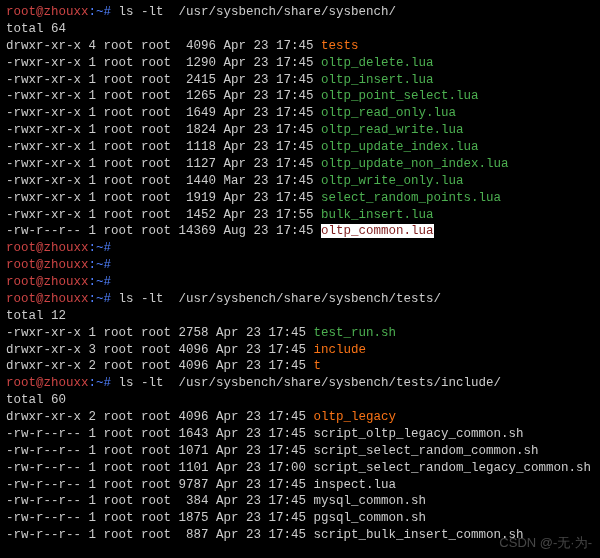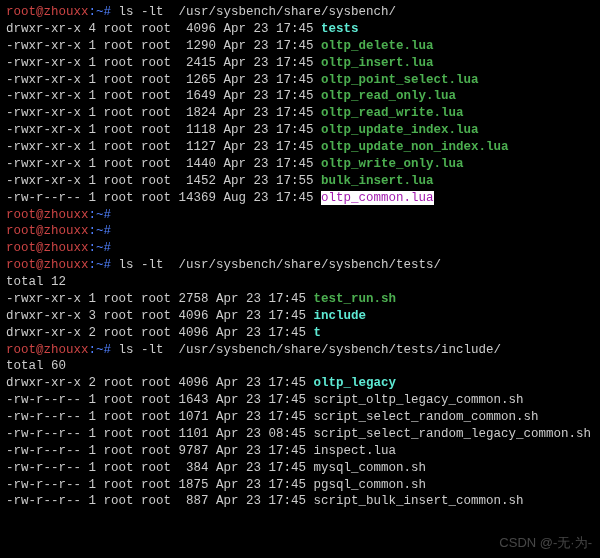--- a/index.html
+++ b/index.html
@@ -16,50 +16,52 @@
       overflow: hidden;
       position: relative;
     }
     .line { white-space: pre; }
     .user { color: #cc4444; }
     .at   { color: #cc4444; }
     .host { color: #cc4444; }
     .path { color: #5080ff; }
     .cmd  { color: #ccc; }
     .perm, .meta { color: #ccc; }
-    .dir  { color: #5eead4; font-weight: bold; }
-    .exe  { color: #4caf50; font-weight: bold; }
+    .dir  { color: #f97316; font-weight: normal; }
+    .exe  { color: #4caf50; font-weight: normal; }
     .file { color: #ccc; }
-    .sel  { background: #fff; color: #a21caf; }
+    .sel  { background: #fff; color: #7f1d1d; }
     .watermark {
       position: absolute;
       bottom: 6px;
       right: 8px;
       color: rgba(200,200,200,0.35);
       font-family: sans-serif;
       font-size: 13px;
       margin-top: 44px;
     }
   </style>
 </head>
 <body>
 
 <div>
 
 <div class="line"><span class="user">root</span><span class="at">@</span><span class="host">zhouxx</span><span class="path">:~# </span><span class="cmd">ls -lt  /usr/sysbench/share/sysbench/</span></div>
+<div class="line">total 64</div>
 <div id="list1">
       <div class="line"><span class="perm">drwxr-xr-x 4 root root  4096 Apr 23 17:45 </span><span class="dir">tests</span></div>
       <div class="line"><span class="perm">-rwxr-xr-x 1 root root  1290 Apr 23 17:45 </span><span class="exe">oltp_delete.lua</span></div>
       <div class="line"><span class="perm">-rwxr-xr-x 1 root root  2415 Apr 23 17:45 </span><span class="exe">oltp_insert.lua</span></div>
       <div class="line"><span class="perm">-rwxr-xr-x 1 root root  1265 Apr 23 17:45 </span><span class="exe">oltp_point_select.lua</span></div>
       <div class="line"><span class="perm">-rwxr-xr-x 1 root root  1649 Apr 23 17:45 </span><span class="exe">oltp_read_only.lua</span></div>
       <div class="line"><span class="perm">-rwxr-xr-x 1 root root  1824 Apr 23 17:45 </span><span class="exe">oltp_read_write.lua</span></div>
       <div class="line"><span class="perm">-rwxr-xr-x 1 root root  1118 Apr 23 17:45 </span><span class="exe">oltp_update_index.lua</span></div>
       <div class="line"><span class="perm">-rwxr-xr-x 1 root root  1127 Apr 23 17:45 </span><span class="exe">oltp_update_non_index.lua</span></div>
-      <div class="line"><span class="perm">-rwxr-xr-x 1 root root  1440 Apr 23 17:45 </span><span class="exe">oltp_write_only.lua</span></div>
+      <div class="line"><span class="perm">-rwxr-xr-x 1 root root  1440 Mar 23 17:45 </span><span class="exe">oltp_write_only.lua</span></div>
+      <div class="line"><span class="perm">-rwxr-xr-x 1 root root  1919 Apr 23 17:45 </span><span class="exe">select_random_points.lua</span></div>
       <div class="line"><span class="perm">-rwxr-xr-x 1 root root  1452 Apr 23 17:55 </span><span class="exe">bulk_insert.lua</span></div>
       <div class="line"><span class="perm">-rw-r--r-- 1 root root 14369 Aug 23 17:45 </span><span class="sel">oltp_common.lua</span></div>
     </div>
 
 <div class="line"><span class="user">root</span><span class="at">@</span><span class="host">zhouxx</span><span class="path">:~# </span></div>
 <div class="line"><span class="user">root</span><span class="at">@</span><span class="host">zhouxx</span><span class="path">:~# </span></div>
 <div class="line"><span class="user">root</span><span class="at">@</span><span class="host">zhouxx</span><span class="path">:~# </span></div>
 
 <div class="line"><span class="user">root</span><span class="at">@</span><span class="host">zhouxx</span><span class="path">:~# </span><span class="cmd">ls -lt  /usr/sysbench/share/sysbench/tests/</span></div>
 <div class="line">total 12</div>
@@ -68,21 +70,21 @@
       <div class="line"><span class="perm">drwxr-xr-x 3 root root 4096 Apr 23 17:45 </span><span class="dir">include</span></div>
       <div class="line"><span class="perm">drwxr-xr-x 2 root root 4096 Apr 23 17:45 </span><span class="dir">t</span></div>
     </div>
 
 <div class="line"><span class="user">root</span><span class="at">@</span><span class="host">zhouxx</span><span class="path">:~# </span><span class="cmd">ls -lt  /usr/sysbench/share/sysbench/tests/include/</span></div>
 <div class="line">total 60</div>
 <div id="list3">
       <div class="line"><span class="perm">drwxr-xr-x 2 root root 4096 Apr 23 17:45 </span><span class="dir">oltp_legacy</span></div>
       <div class="line"><span class="perm">-rw-r--r-- 1 root root 1643 Apr 23 17:45 </span><span class="file">script_oltp_legacy_common.sh</span></div>
       <div class="line"><span class="perm">-rw-r--r-- 1 root root 1071 Apr 23 17:45 </span><span class="file">script_select_random_common.sh</span></div>
-      <div class="line"><span class="perm">-rw-r--r-- 1 root root 1101 Apr 23 08:45 </span><span class="file">script_select_random_legacy_common.sh</span></div>
+      <div class="line"><span class="perm">-rw-r--r-- 1 root root 1101 Apr 23 17:00 </span><span class="file">script_select_random_legacy_common.sh</span></div>
       <div class="line"><span class="perm">-rw-r--r-- 1 root root 9787 Apr 23 17:45 </span><span class="file">inspect.lua</span></div>
       <div class="line"><span class="perm">-rw-r--r-- 1 root root  384 Apr 23 17:45 </span><span class="file">mysql_common.sh</span></div>
       <div class="line"><span class="perm">-rw-r--r-- 1 root root 1875 Apr 23 17:45 </span><span class="file">pgsql_common.sh</span></div>
       <div class="line"><span class="perm">-rw-r--r-- 1 root root  887 Apr 23 17:45 </span><span class="file">script_bulk_insert_common.sh</span></div>
     </div>
 
 </div>
 
 <div class="watermark">CSDN @-无·为-</div>
 

